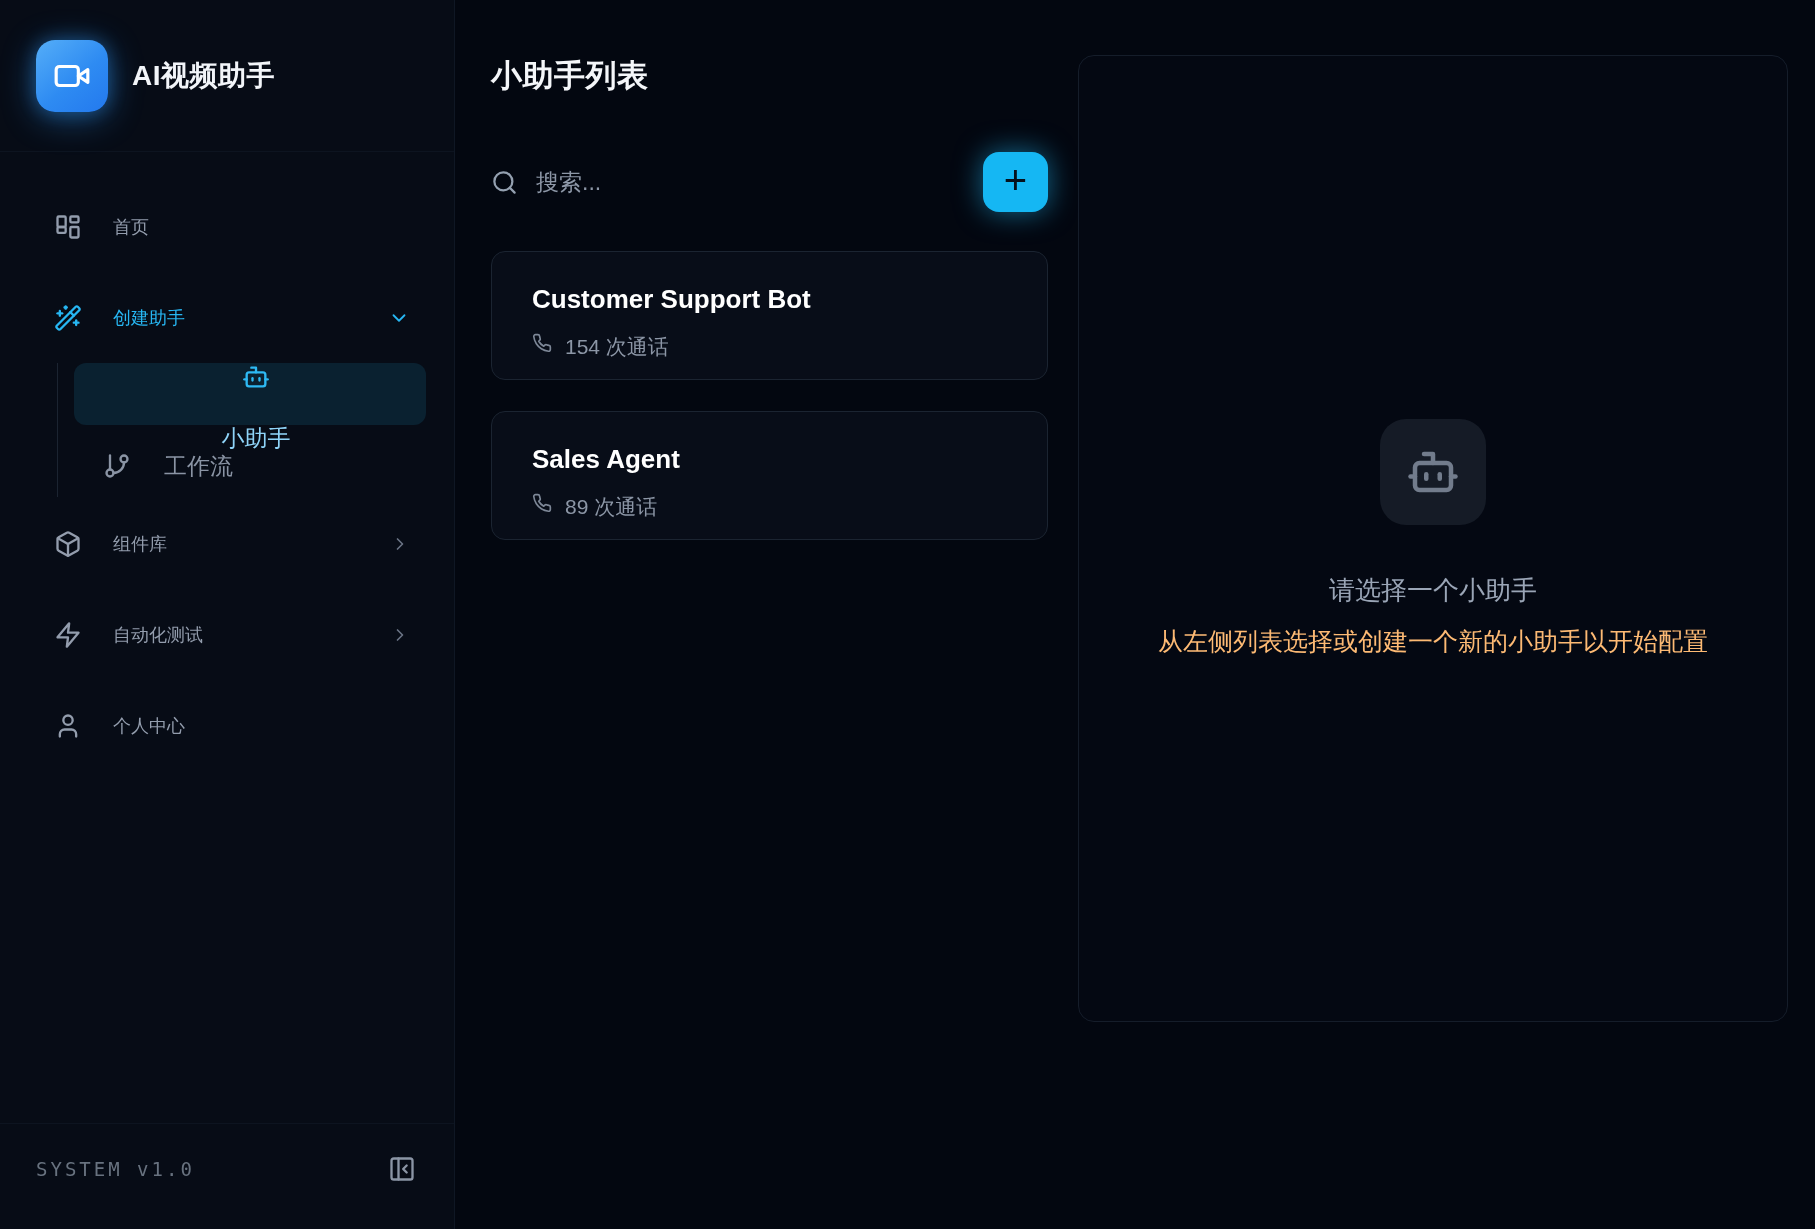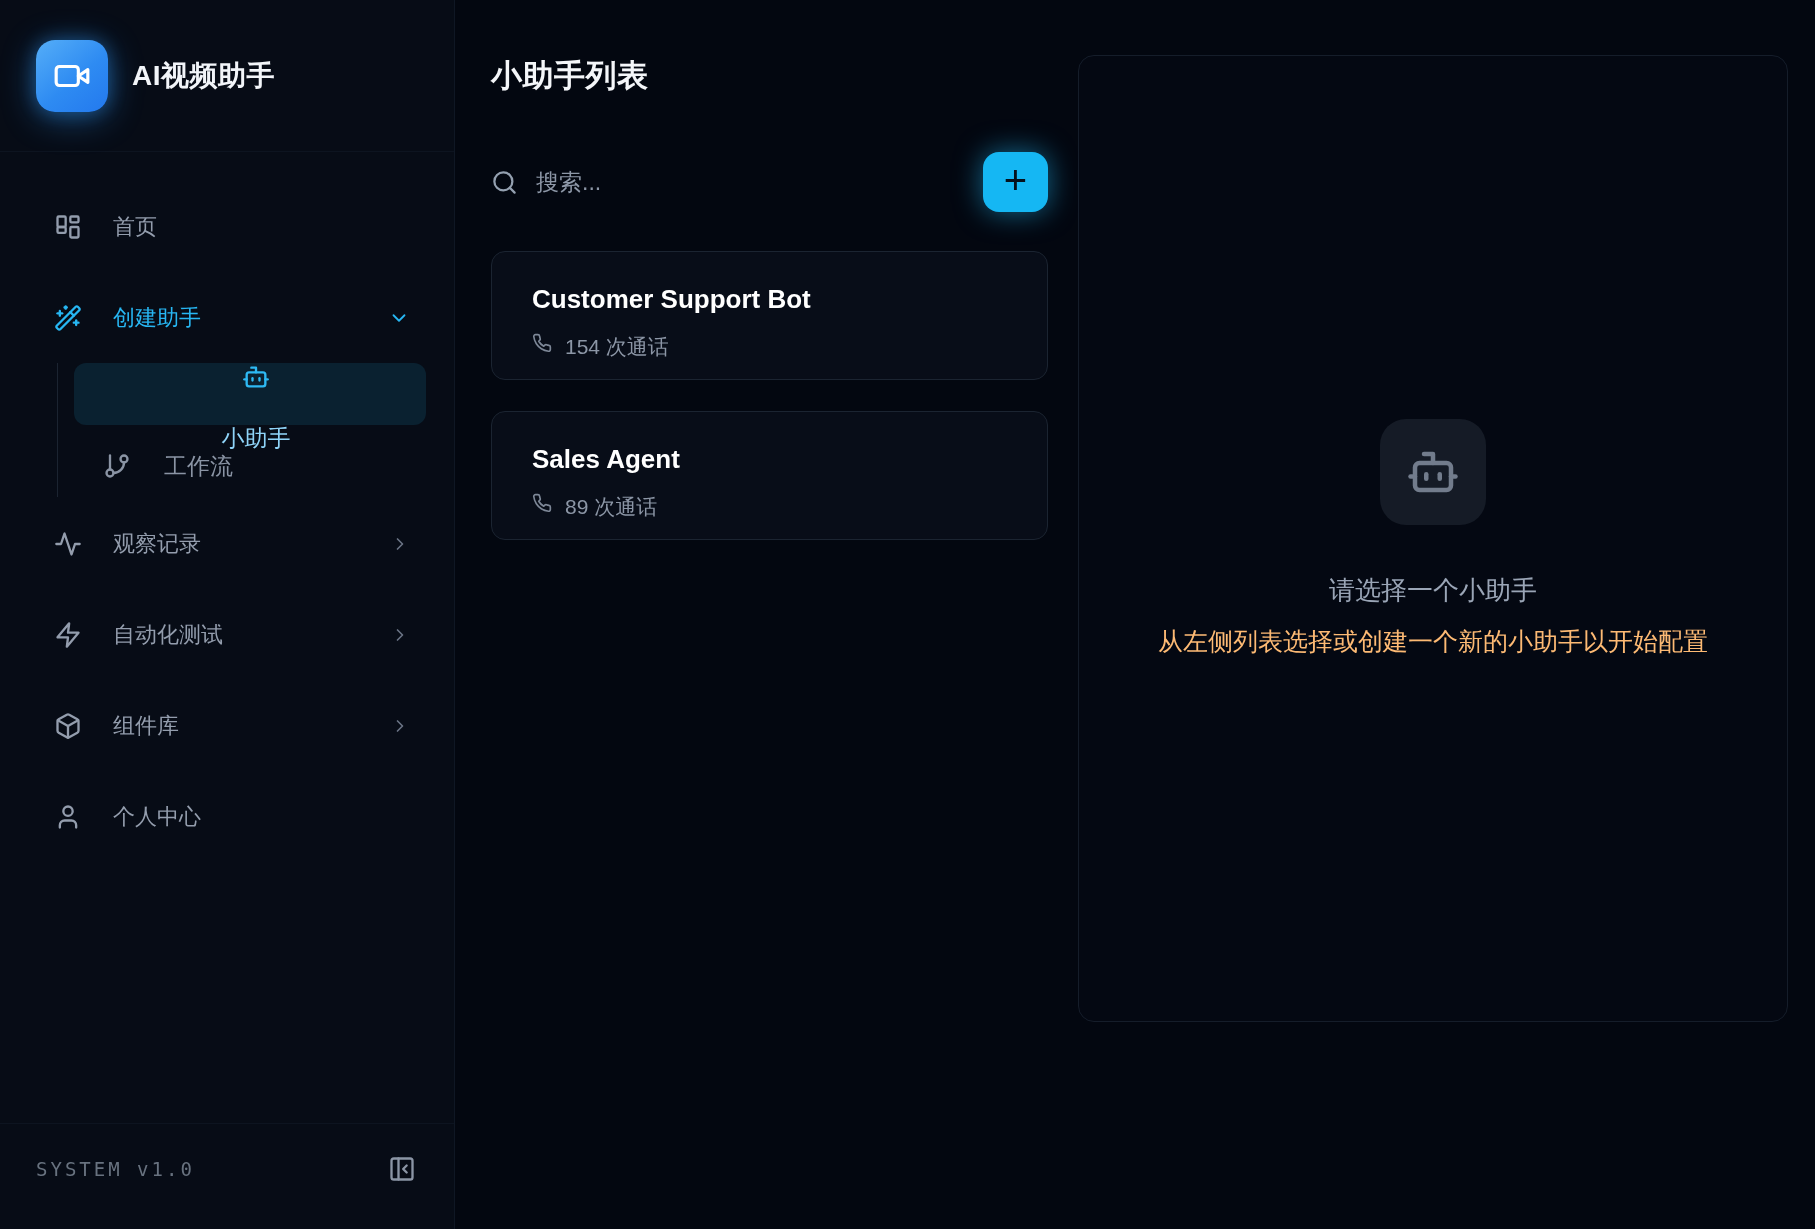--- a/index.html
+++ b/index.html
@@ -34,21 +34,21 @@
     display:grid; place-items:center;
     color:#ffffff;
   }
   .app-title { font-size:28px; font-weight:700; color:#f2f5f9; letter-spacing:.5px; }
 
   .nav { flex:1; padding:46px 28px 0 33px; overflow:hidden; }
   .nav-item {
     height:58px; border-radius:12px;
     display:flex; align-items:center; gap:30px;
     padding:0 16px 0 20px;
-    color:#939dad; font-size:22px;
+    color:#939dad; font-size:18px;
     margin-bottom:33px;
     cursor:pointer;
   }
   .nav-item .nicon { width:30px; display:grid; place-items:center; }
   .nav-item .chev { margin-left:auto; color:#6a7485; display:grid; place-items:center; }
   .nav-item.accent { color:#27b7f3; margin-bottom:16px; }
   .nav-item.accent .chev { color:#27b7f3; }
 
   .sub-group {
     margin:0 0 18px 24px;
@@ -215,57 +215,44 @@
               <line x1="6" x2="6" y1="3" y2="15"></line>
               <circle cx="18" cy="6" r="3"></circle>
               <circle cx="6" cy="18" r="3"></circle>
               <path d="M18 9a9 9 0 0 1-9 9"></path>
             </svg>
         </span>
         <span>工作流</span>
       </div>
     </div>
 
+
     <div class="nav-item">
       <span class="nicon">
         <svg width="28" height="28" viewBox="0 0 24 24" fill="none" stroke="currentColor" stroke-width="2" stroke-linecap="round" stroke-linejoin="round">
-            <polyline points="22 12 18 12 15 21 9 3 6 12 2 12"></polyline>
-          </svg>
-      </span>
-      <span>观察记录</span>
+            <path d="M21 8a2 2 0 0 0-1-1.73l-7-4a2 2 0 0 0-2 0l-7 4A2 2 0 0 0 3 8v8a2 2 0 0 0 1 1.73l7 4a2 2 0 0 0 2 0l7-4A2 2 0 0 0 21 16Z"></path>
+            <path d="m3.3 7 8.7 5 8.7-5"></path>
+            <path d="M12 22V12"></path>
+          </svg>
+      </span>
+      <span>组件库</span>
       <span class="chev">
         <svg width="20" height="20" viewBox="0 0 24 24" fill="none" stroke="currentColor" stroke-width="2" stroke-linecap="round" stroke-linejoin="round">
             <path d="m9 18 6-6-6-6"></path>
           </svg>
       </span>
     </div>
 
     <div class="nav-item">
       <span class="nicon">
         <svg width="28" height="28" viewBox="0 0 24 24" fill="none" stroke="currentColor" stroke-width="2" stroke-linecap="round" stroke-linejoin="round">
             <polygon points="13 2 3 14 12 14 11 22 21 10 12 10 13 2"></polygon>
           </svg>
       </span>
       <span>自动化测试</span>
-      <span class="chev">
-        <svg width="20" height="20" viewBox="0 0 24 24" fill="none" stroke="currentColor" stroke-width="2" stroke-linecap="round" stroke-linejoin="round">
-            <path d="m9 18 6-6-6-6"></path>
-          </svg>
-      </span>
-    </div>
-
-    <div class="nav-item">
-      <span class="nicon">
-        <svg width="28" height="28" viewBox="0 0 24 24" fill="none" stroke="currentColor" stroke-width="2" stroke-linecap="round" stroke-linejoin="round">
-            <path d="M21 8a2 2 0 0 0-1-1.73l-7-4a2 2 0 0 0-2 0l-7 4A2 2 0 0 0 3 8v8a2 2 0 0 0 1 1.73l7 4a2 2 0 0 0 2 0l7-4A2 2 0 0 0 21 16Z"></path>
-            <path d="m3.3 7 8.7 5 8.7-5"></path>
-            <path d="M12 22V12"></path>
-          </svg>
-      </span>
-      <span>组件库</span>
       <span class="chev">
         <svg width="20" height="20" viewBox="0 0 24 24" fill="none" stroke="currentColor" stroke-width="2" stroke-linecap="round" stroke-linejoin="round">
             <path d="m9 18 6-6-6-6"></path>
           </svg>
       </span>
     </div>
 
     <div class="nav-item">
       <span class="nicon">
         <svg width="28" height="28" viewBox="0 0 24 24" fill="none" stroke="currentColor" stroke-width="2" stroke-linecap="round" stroke-linejoin="round">

